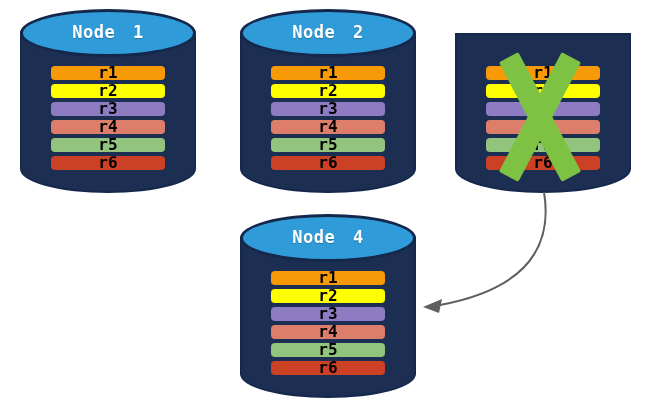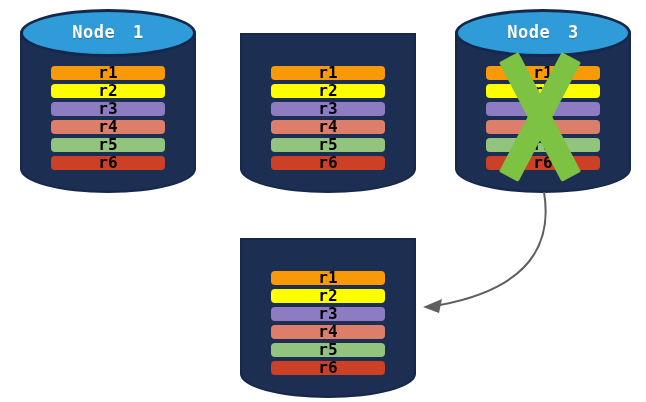--- a/index.html
+++ b/index.html
@@ -54,47 +54,50 @@
     <div class="row" style="background: rgb(255, 255, 0);">r2</div>
     <div class="row" style="background: rgb(142, 124, 195);">r3</div>
     <div class="row" style="background: rgb(221, 126, 107);">r4</div>
     <div class="row" style="background: rgb(147, 196, 125);">r5</div>
     <div class="row" style="background: rgb(204, 65, 37);">r6</div>
   </div>
 </div>
 
 <div class="node" id="n2">
   <div class="cyl-body" style="background: rgb(28, 46, 82);"></div>
+  <div class="cyl-top" style="background: rgb(47, 156, 217);">
+    <span class="node-title">Node 2</span>
+  </div>
   <div class="rows">
     <div class="row" style="background: rgb(248, 153, 8);">r1</div>
     <div class="row" style="background: rgb(255, 255, 0);">r2</div>
     <div class="row" style="background: rgb(142, 124, 195);">r3</div>
     <div class="row" style="background: rgb(221, 126, 107);">r4</div>
     <div class="row" style="background: rgb(147, 196, 125);">r5</div>
     <div class="row" style="background: rgb(204, 65, 37);">r6</div>
   </div>
 </div>
 
 <div class="node" id="n3">
   <div class="cyl-body" style="background: rgb(28, 46, 82);"></div>
-  <div class="cyl-top" style="background: rgb(47, 156, 217);">
-    <span class="node-title">Node 3</span>
-  </div>
   <div class="rows">
     <div class="row" style="background: rgb(248, 153, 8);">r1</div>
     <div class="row" style="background: rgb(255, 255, 0);">r2</div>
     <div class="row" style="background: rgb(142, 124, 195);">r3</div>
     <div class="row" style="background: rgb(221, 126, 107);">r4</div>
     <div class="row" style="background: rgb(147, 196, 125);">r5</div>
     <div class="row" style="background: rgb(204, 65, 37);">r6</div>
   </div>
 </div>
 
 <div class="node" id="n4">
   <div class="cyl-body" style="background: rgb(28, 46, 82);"></div>
+  <div class="cyl-top" style="background: rgb(47, 156, 217);">
+    <span class="node-title">Node 4</span>
+  </div>
   <div class="rows">
     <div class="row" style="background: rgb(248, 153, 8);">r1</div>
     <div class="row" style="background: rgb(255, 255, 0);">r2</div>
     <div class="row" style="background: rgb(142, 124, 195);">r3</div>
     <div class="row" style="background: rgb(221, 126, 107);">r4</div>
     <div class="row" style="background: rgb(147, 196, 125);">r5</div>
     <div class="row" style="background: rgb(204, 65, 37);">r6</div>
   </div>
 </div>
 

